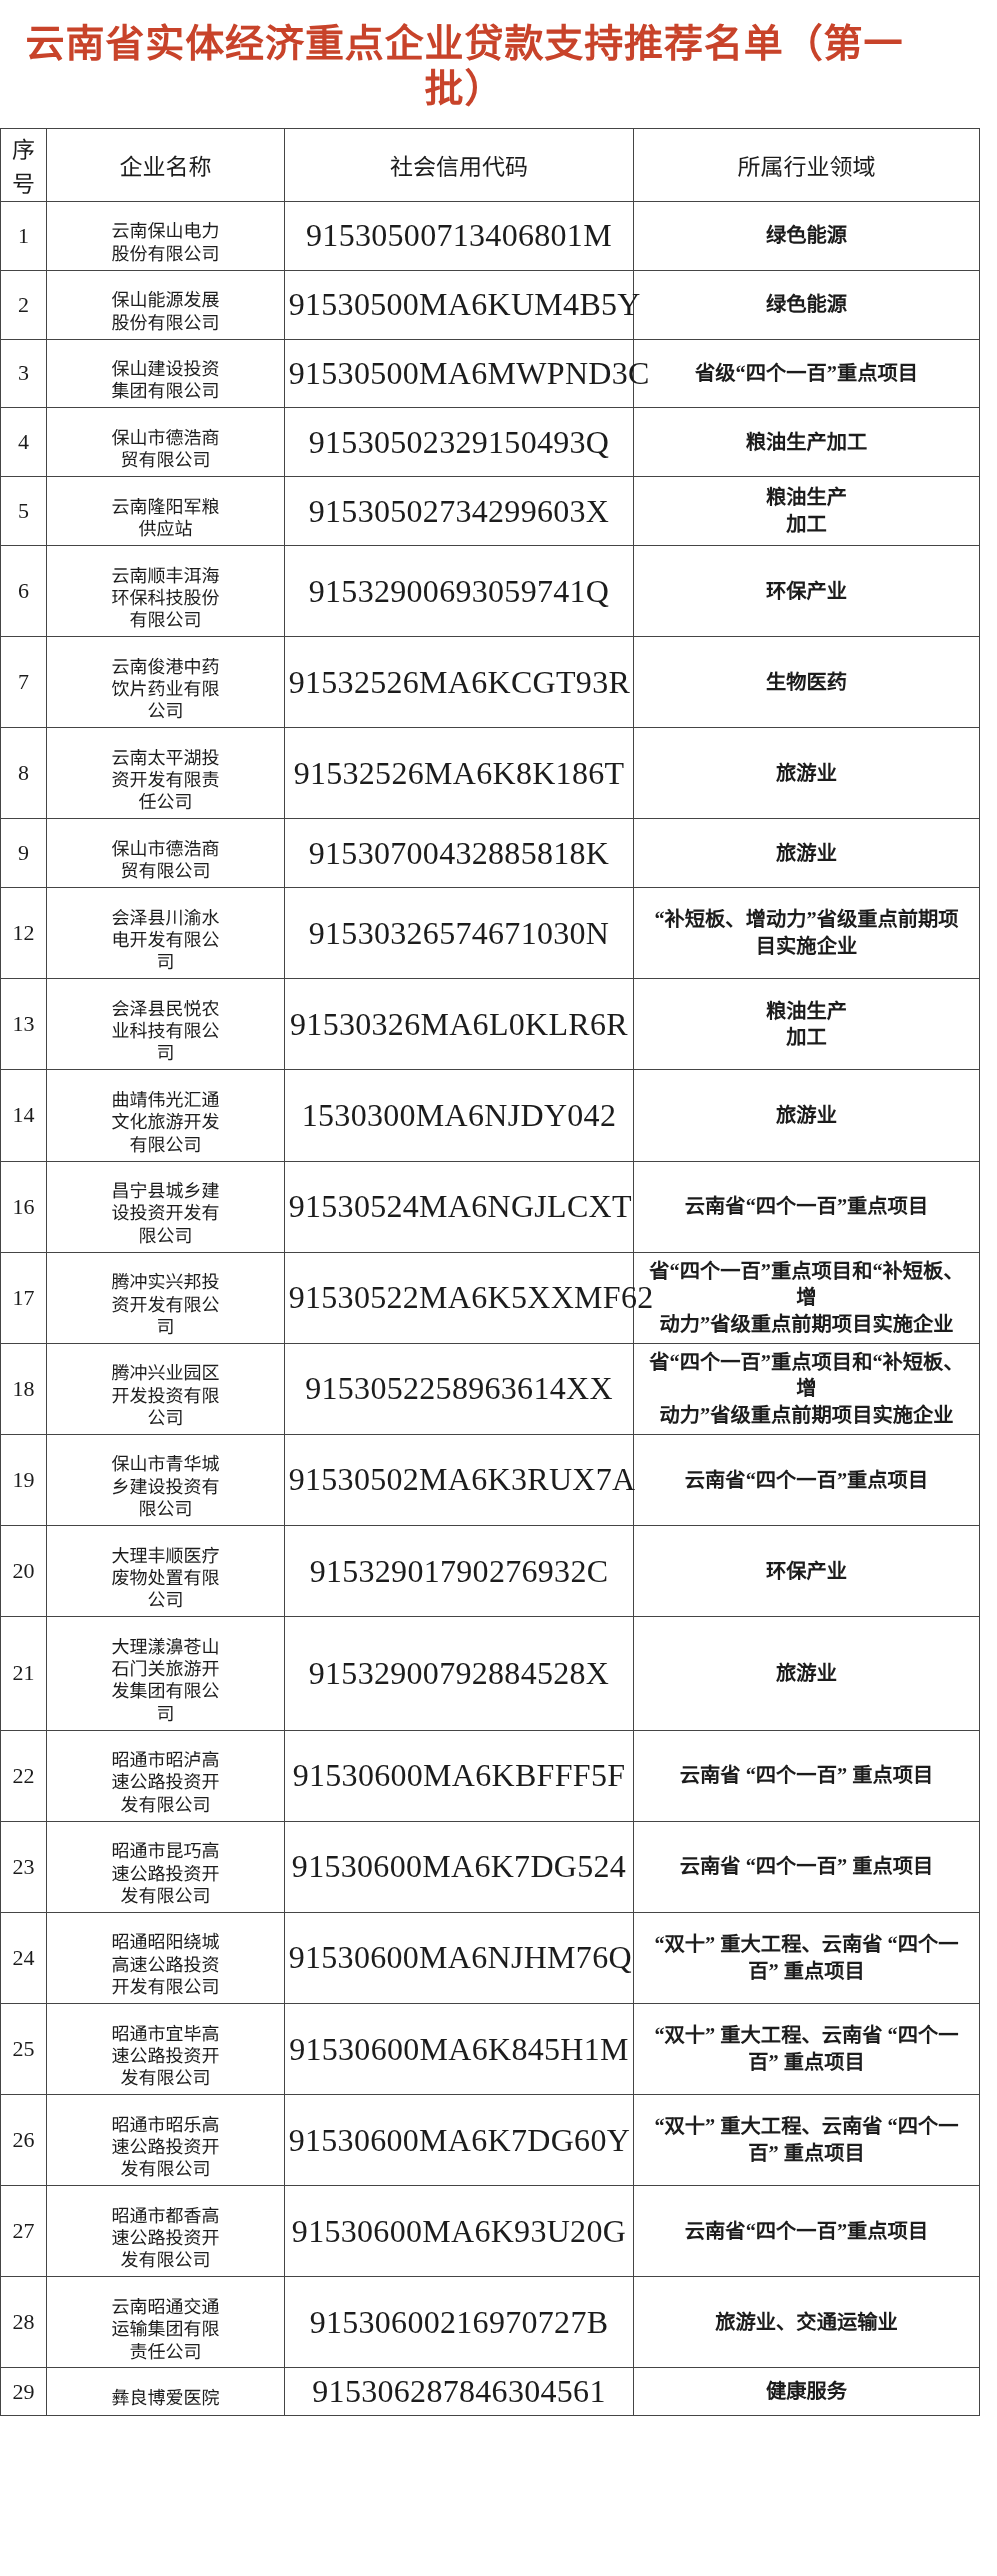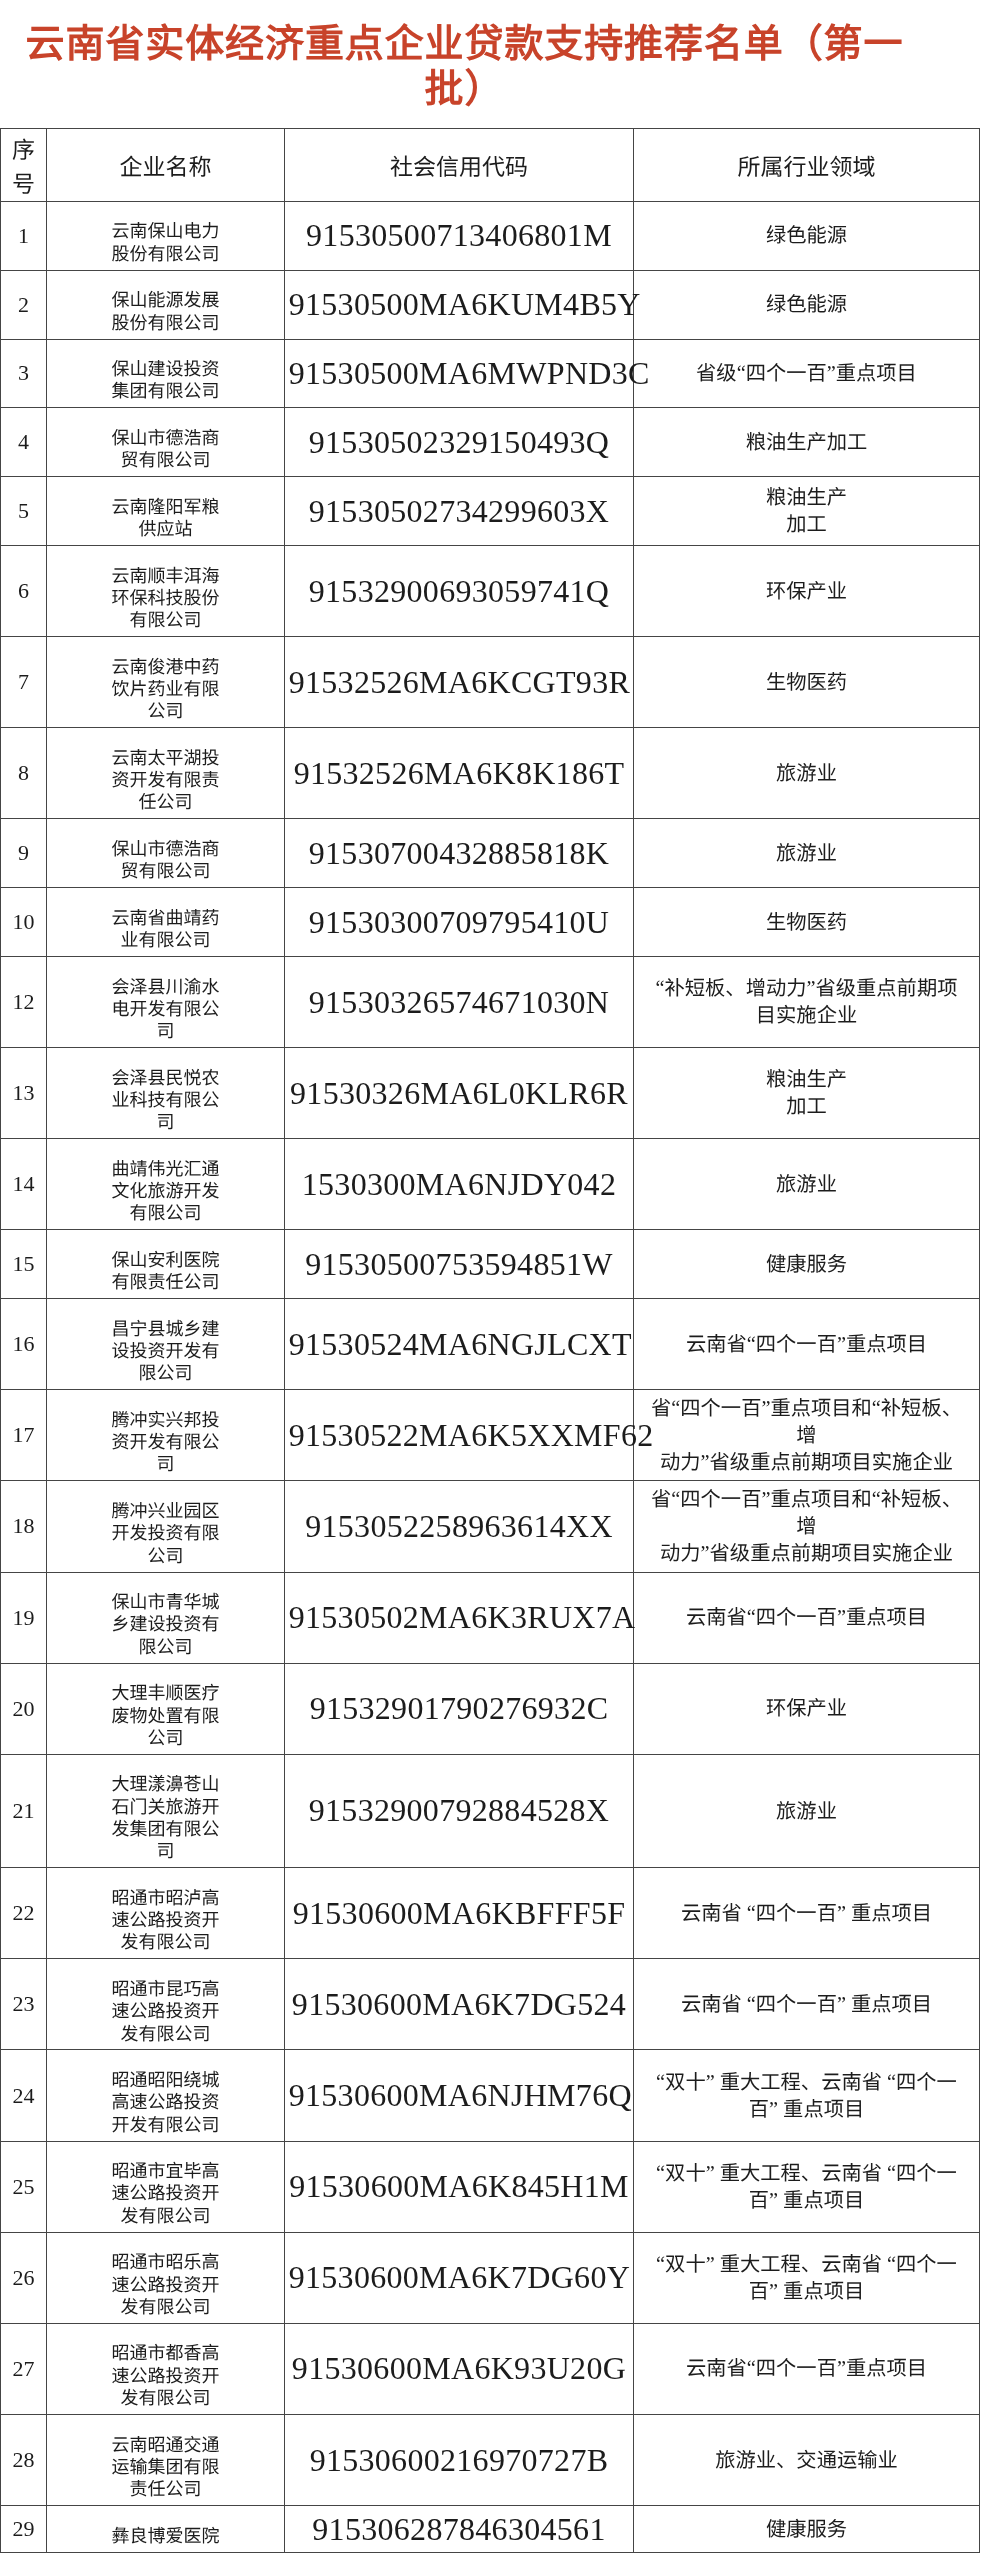--- a/index.html
+++ b/index.html
@@ -66,20 +66,21 @@
   td.col-code {
     font-size: 32px;
     letter-spacing: 0.3px;
     white-space: nowrap;
   }
   td.col-industry {
     font-size: 20.3px;
     line-height: 1.32;
     white-space: pre-line;
     padding: 4.6px 7.4px;
+    font-weight: bold;
   }
   tbody tr { min-height: 44px; }
 </style>
 </head>
 <body>
 
 <div class="page">
 
   <h1 class="page-title" style="color: rgb(200, 67, 42);">云南省实体经济重点企业贷款支持推荐名单（第一批）</h1>
 
@@ -148,52 +149,40 @@
           <td class="col-code">91532526MA6K8K186T</td>
           <td class="col-industry">旅游业</td>
         </tr>
         <tr>
           <td class="col-no">9</td>
           <td class="col-name"><span class="name-inner">保山市德浩商贸有限公司</span></td>
           <td class="col-code">91530700432885818K</td>
           <td class="col-industry">旅游业</td>
         </tr>
         <tr>
-          <td class="col-no">10</td>
-          <td class="col-name"><span class="name-inner">云南省曲靖药业有限公司</span></td>
-          <td class="col-code">91530300709795410U</td>
-          <td class="col-industry">生物医药</td>
-        </tr>
-        <tr>
           <td class="col-no">12</td>
           <td class="col-name"><span class="name-inner">会泽县川渝水电开发有限公司</span></td>
           <td class="col-code">91530326574671030N</td>
           <td class="col-industry">“补短板、增动力”省级重点前期项
 目实施企业</td>
         </tr>
         <tr>
           <td class="col-no">13</td>
           <td class="col-name"><span class="name-inner">会泽县民悦农业科技有限公司</span></td>
           <td class="col-code">91530326MA6L0KLR6R</td>
           <td class="col-industry">粮油生产
 加工</td>
         </tr>
         <tr>
           <td class="col-no">14</td>
           <td class="col-name"><span class="name-inner">曲靖伟光汇通文化旅游开发有限公司</span></td>
           <td class="col-code">1530300MA6NJDY042</td>
           <td class="col-industry">旅游业</td>
         </tr>
         <tr>
-          <td class="col-no">15</td>
-          <td class="col-name"><span class="name-inner">保山安利医院有限责任公司</span></td>
-          <td class="col-code">91530500753594851W</td>
-          <td class="col-industry">健康服务</td>
-        </tr>
-        <tr>
           <td class="col-no">16</td>
           <td class="col-name"><span class="name-inner">昌宁县城乡建设投资开发有限公司</span></td>
           <td class="col-code">91530524MA6NGJLCXT</td>
           <td class="col-industry">云南省“四个一百”重点项目</td>
         </tr>
         <tr>
           <td class="col-no">17</td>
           <td class="col-name"><span class="name-inner">腾冲实兴邦投资开发有限公司</span></td>
           <td class="col-code">91530522MA6K5XXMF62</td>
           <td class="col-industry">省“四个一百”重点项目和“补短板、增

